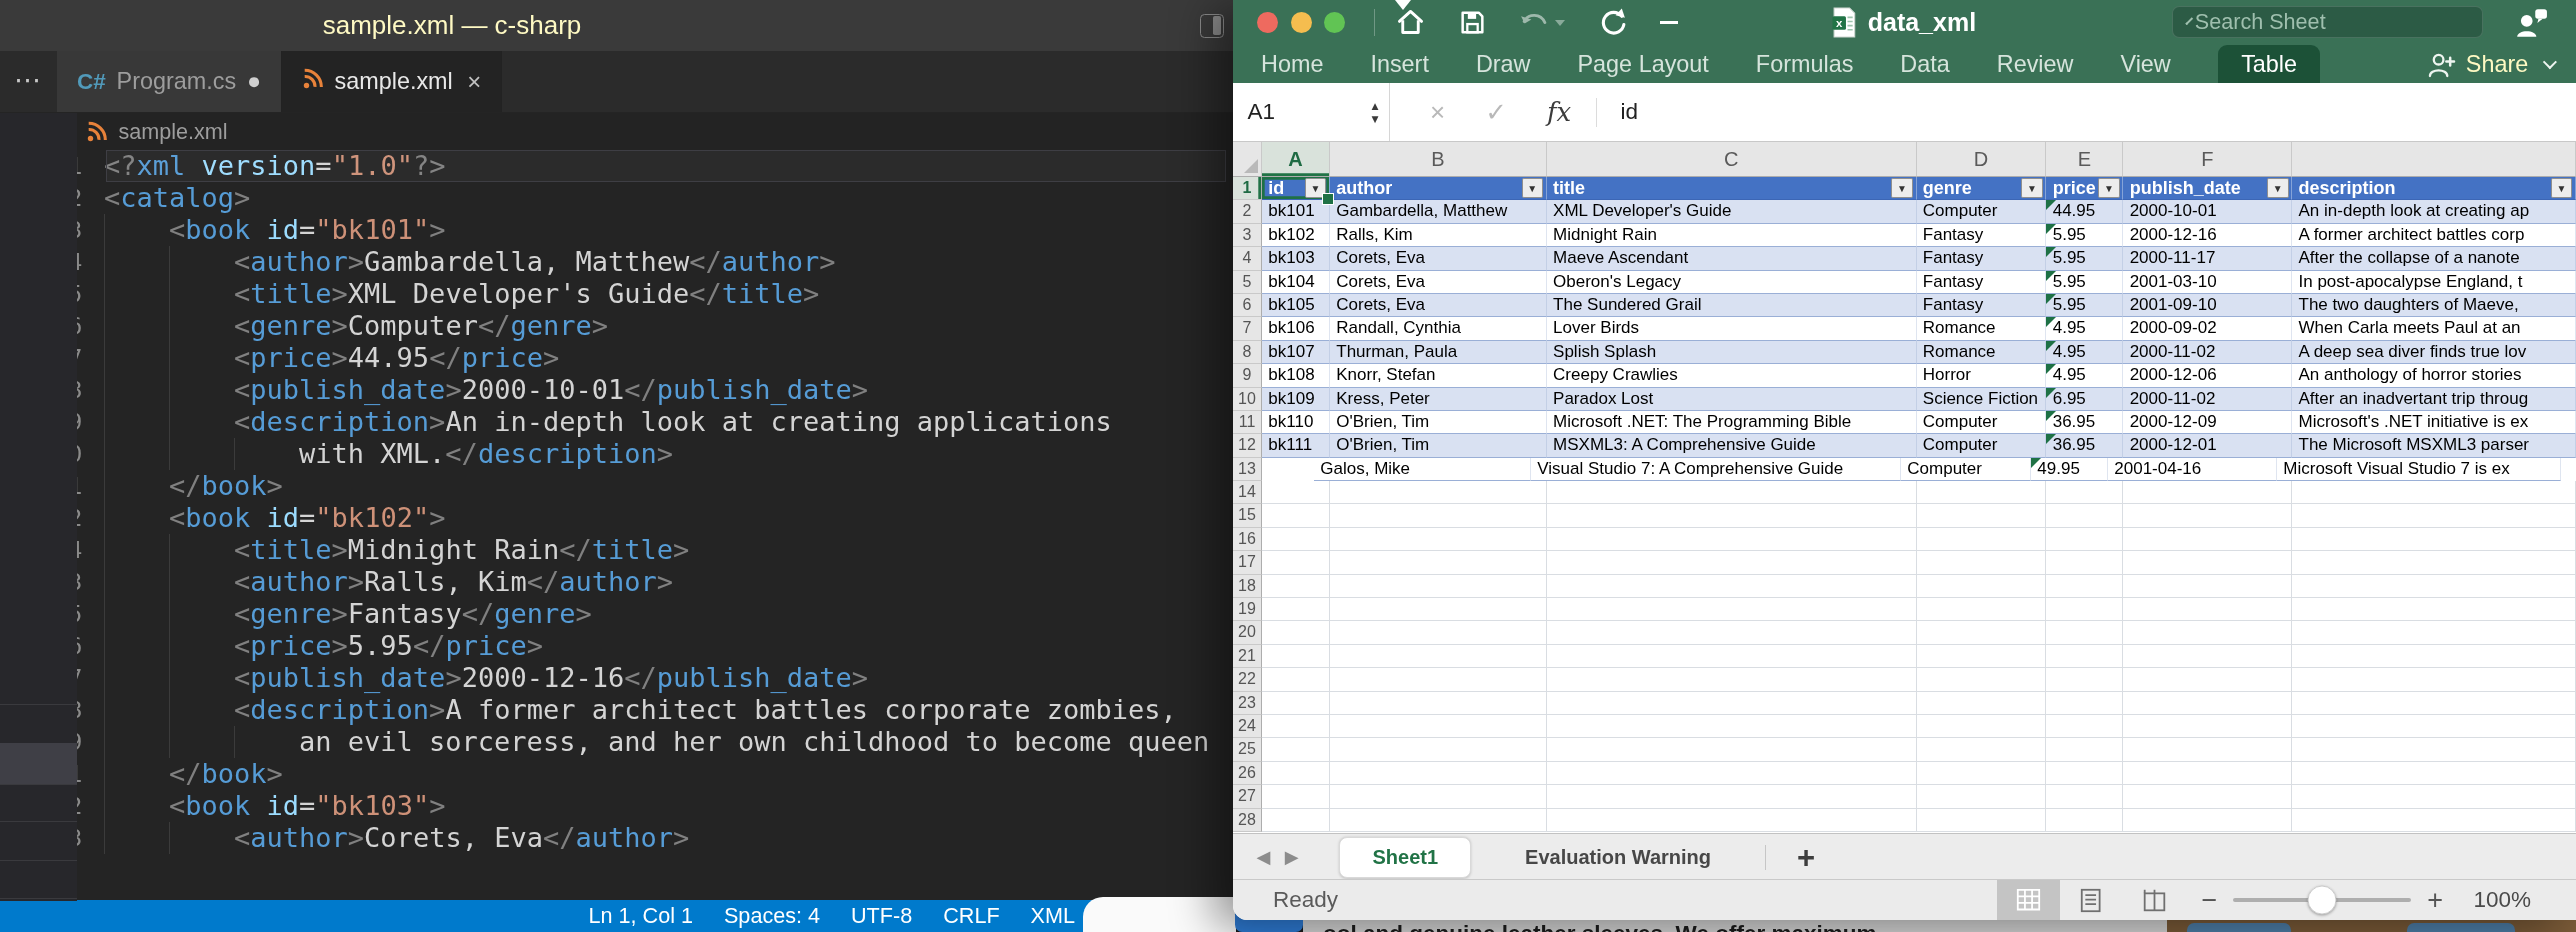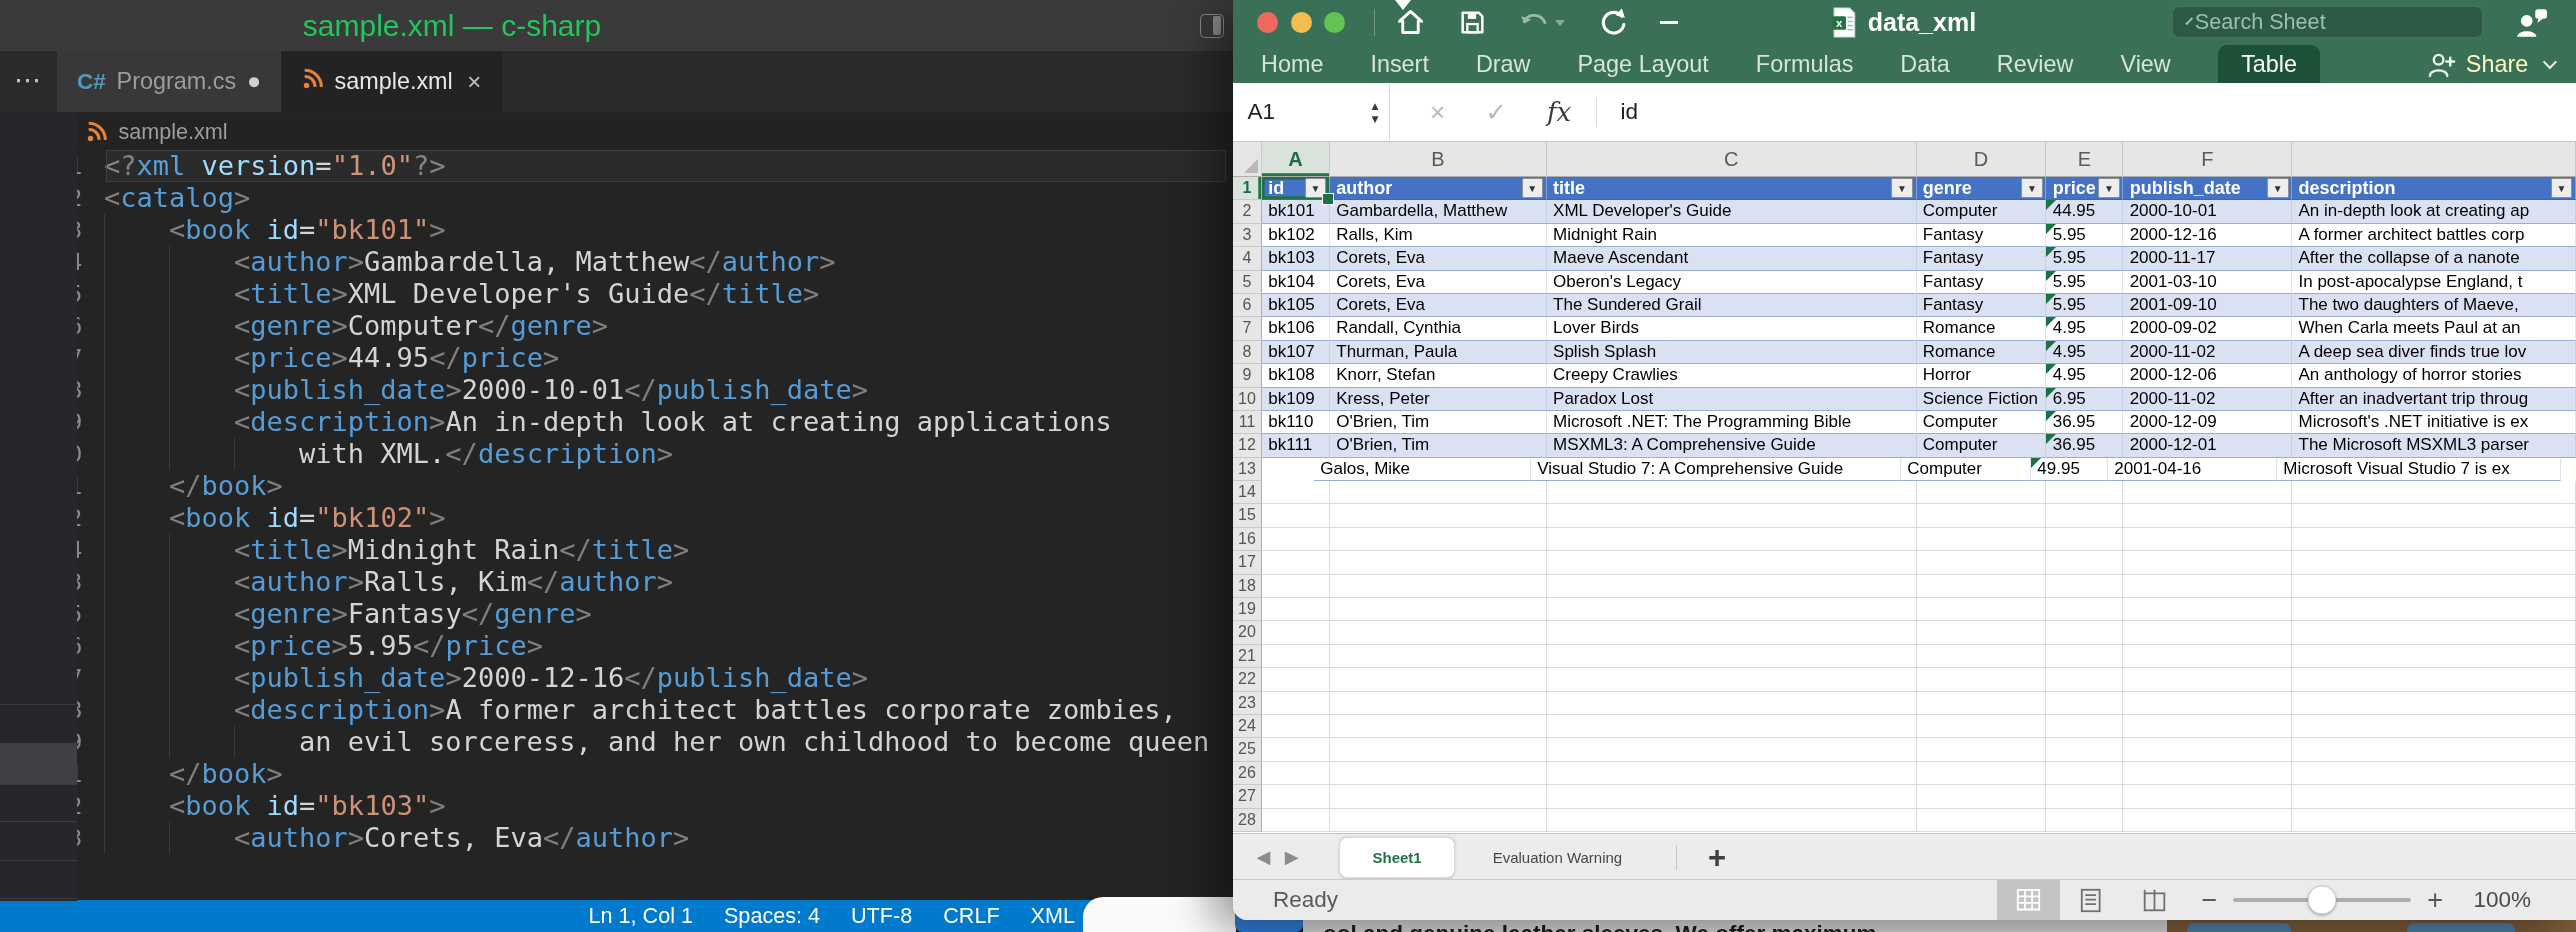--- a/index.html
+++ b/index.html
@@ -4,21 +4,21 @@
 <style>
   * { margin:0; padding:0; box-sizing:border-box; }
   html,body { width:2576px; height:932px; overflow:hidden; background:#1b1b1b;
               font-family:"Liberation Sans", sans-serif; }
   #root { position:relative; width:2576px; height:932px; overflow:hidden; }
 
   
   #vscode { position:absolute; left:0; top:0; width:1233px; height:932px; background:#242424; z-index:1; }
   .vs-titlebar { position:absolute; left:0; top:0; width:100%; height:51px; background:#3a3a3a; }
   .vs-title { position:absolute; left:452px; top:0; transform:translateX(-50%); line-height:51px;
-              color:#22c55e; font-size:30px; white-space:nowrap; }
+              color:#fef9c3; font-size:26px; white-space:nowrap; }
   .vs-layout-icon { position:absolute; right:9px; top:13.5px; width:24px; height:24px;
               border:1.8px solid #8b8b8b; border-radius:4.5px; }
   .vs-layout-icon::after { content:""; position:absolute; right:1.8px; top:1.8px; bottom:1.8px; width:8px;
               background:#8b8b8b; border-radius:1.8px; }
   .vs-tabstrip { position:absolute; left:0; top:51px; width:100%; height:61px; background:#2b2b2b; display:flex; }
   .vs-overflow { width:57px; text-align:center; line-height:58px; color:#c8c8c8; font-size:27px; letter-spacing:1.8px; }
   #vs-tabs { display:flex; height:100%; }
   .vs-tab { display:flex; align-items:center; gap:10.8px; padding:0 20px; height:100%;
             font-size:23.4px; border-right:0.9px solid #222; }
   .vs-tab.inactive { background:#383838; color:#9d9d9d; }
@@ -138,22 +138,22 @@
   .td.white { background:#ffffff; }
   .td.empty { background:#ffffff; border-right:0.9px solid #d9dde2; border-bottom:0.9px solid #d9dde2; }
   .tri { position:absolute; left:0; top:0; width:0; height:0;
         border-top:10px solid #1e7145; border-right:10px solid transparent; }
 
   .xl-sheetbar { position:absolute; left:0; top:833px; width:100%; height:47px; background:#ececec;
         border-top:0.9px solid #c2c2c2; display:flex; align-items:center; }
   .nav-arrow { color:#8c8c8c; font-size:18px; margin-left:23.4px; }
   .sheet-tab { margin-left:41px; height:41px; padding:0 32px; background:#ffffff; border:0.9px solid #d9d9d9;
         border-radius:8px; box-shadow:0 0.9px 2.7px rgba(0,0,0,0.18); display:flex; align-items:center;
-        font-size:15px; font-weight:bold; color:#217346; }
-  .sheet-tab.plain { margin-left:0; background:transparent; border:none; box-shadow:none; font-weight:normal;
+        font-size:20px; font-weight:bold; color:#217346; }
+  .sheet-tab.plain { margin-left:16px; background:transparent; border:none; box-shadow:none; font-weight:bold;
         color:#474747; padding:0 38px; }
   .sheet-div { width:0.9px; height:25px; background:#c6c6c6; }
   .add-sheet { margin-left:31px; font-size:31px; color:#3e3e3e; font-weight:bold; line-height:1; }
 
   .xl-statusbar { position:absolute; left:0; top:879px; width:100%; height:41px; background:#ebebeb;
         border-top:0.9px solid #c9c9c9; display:flex; align-items:center; }
   .ready { margin-left:40px; font-size:22.5px; color:#5a5a5a; }
   .sb-right { margin-left:auto; display:flex; align-items:center; margin-right:45px; }
   .viewbtn { width:63px; height:40px; display:flex; align-items:center; justify-content:center; }
   .viewbtn.active { background:#c4c4c4; }

